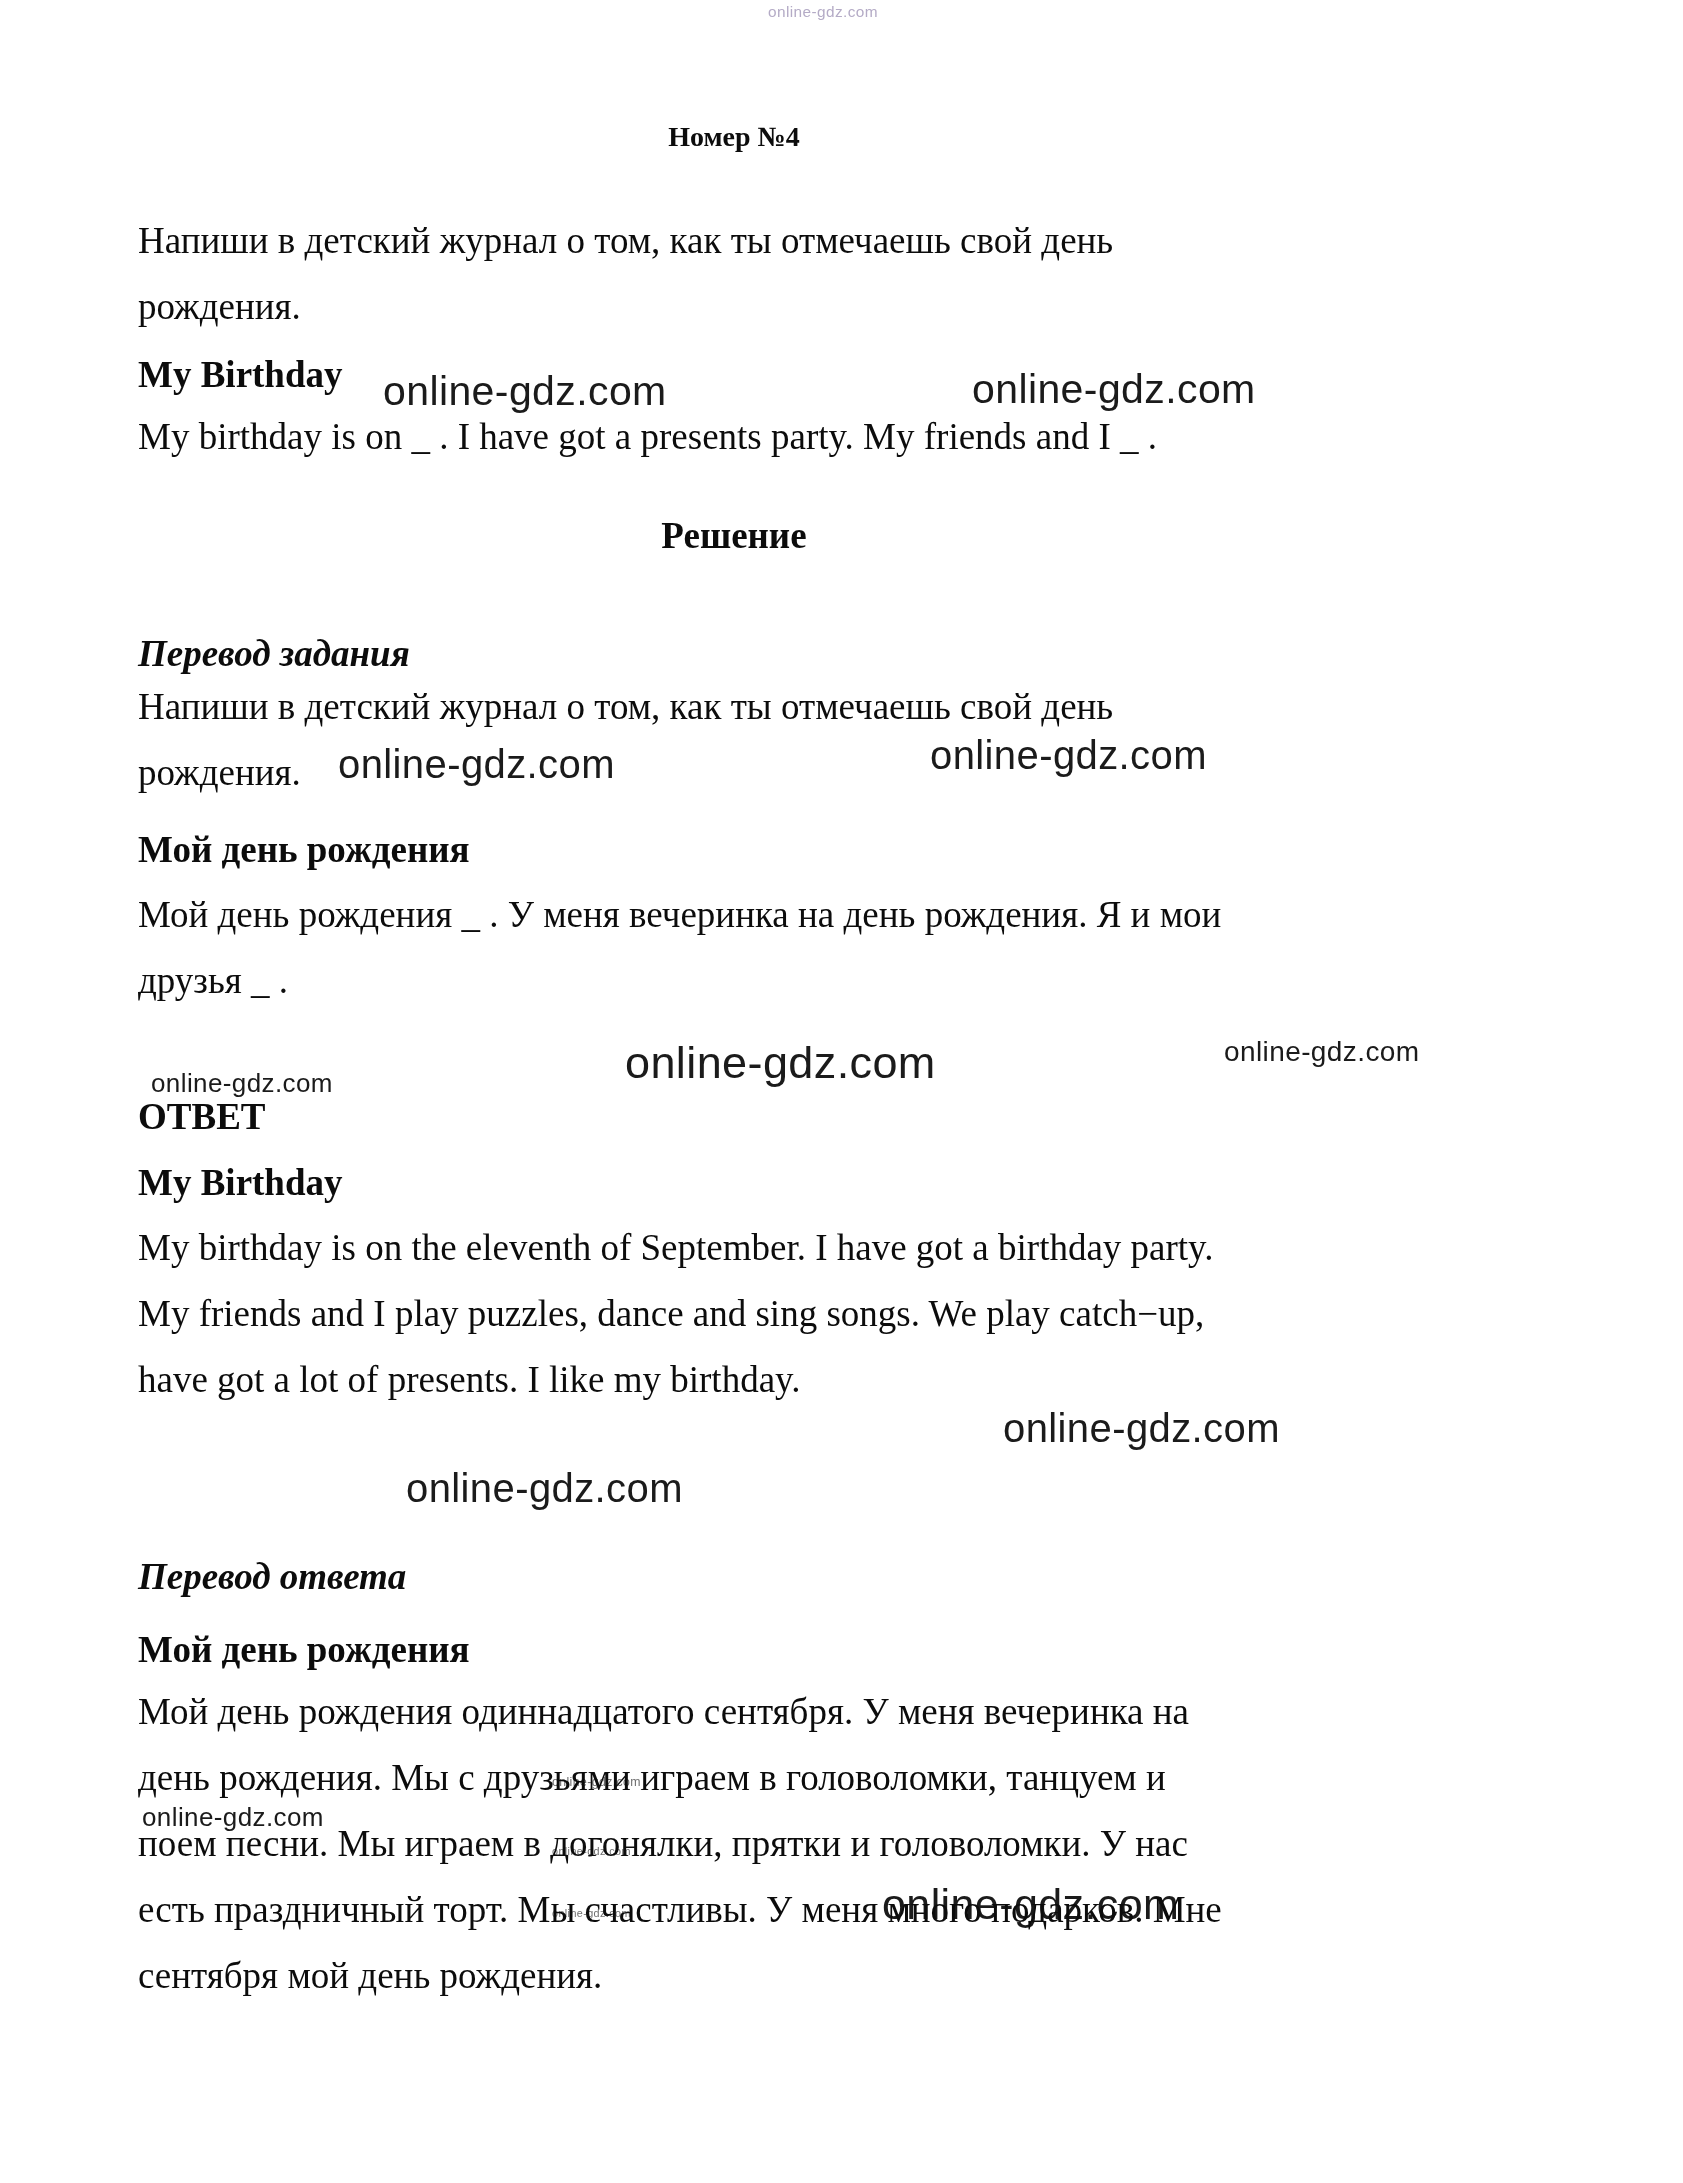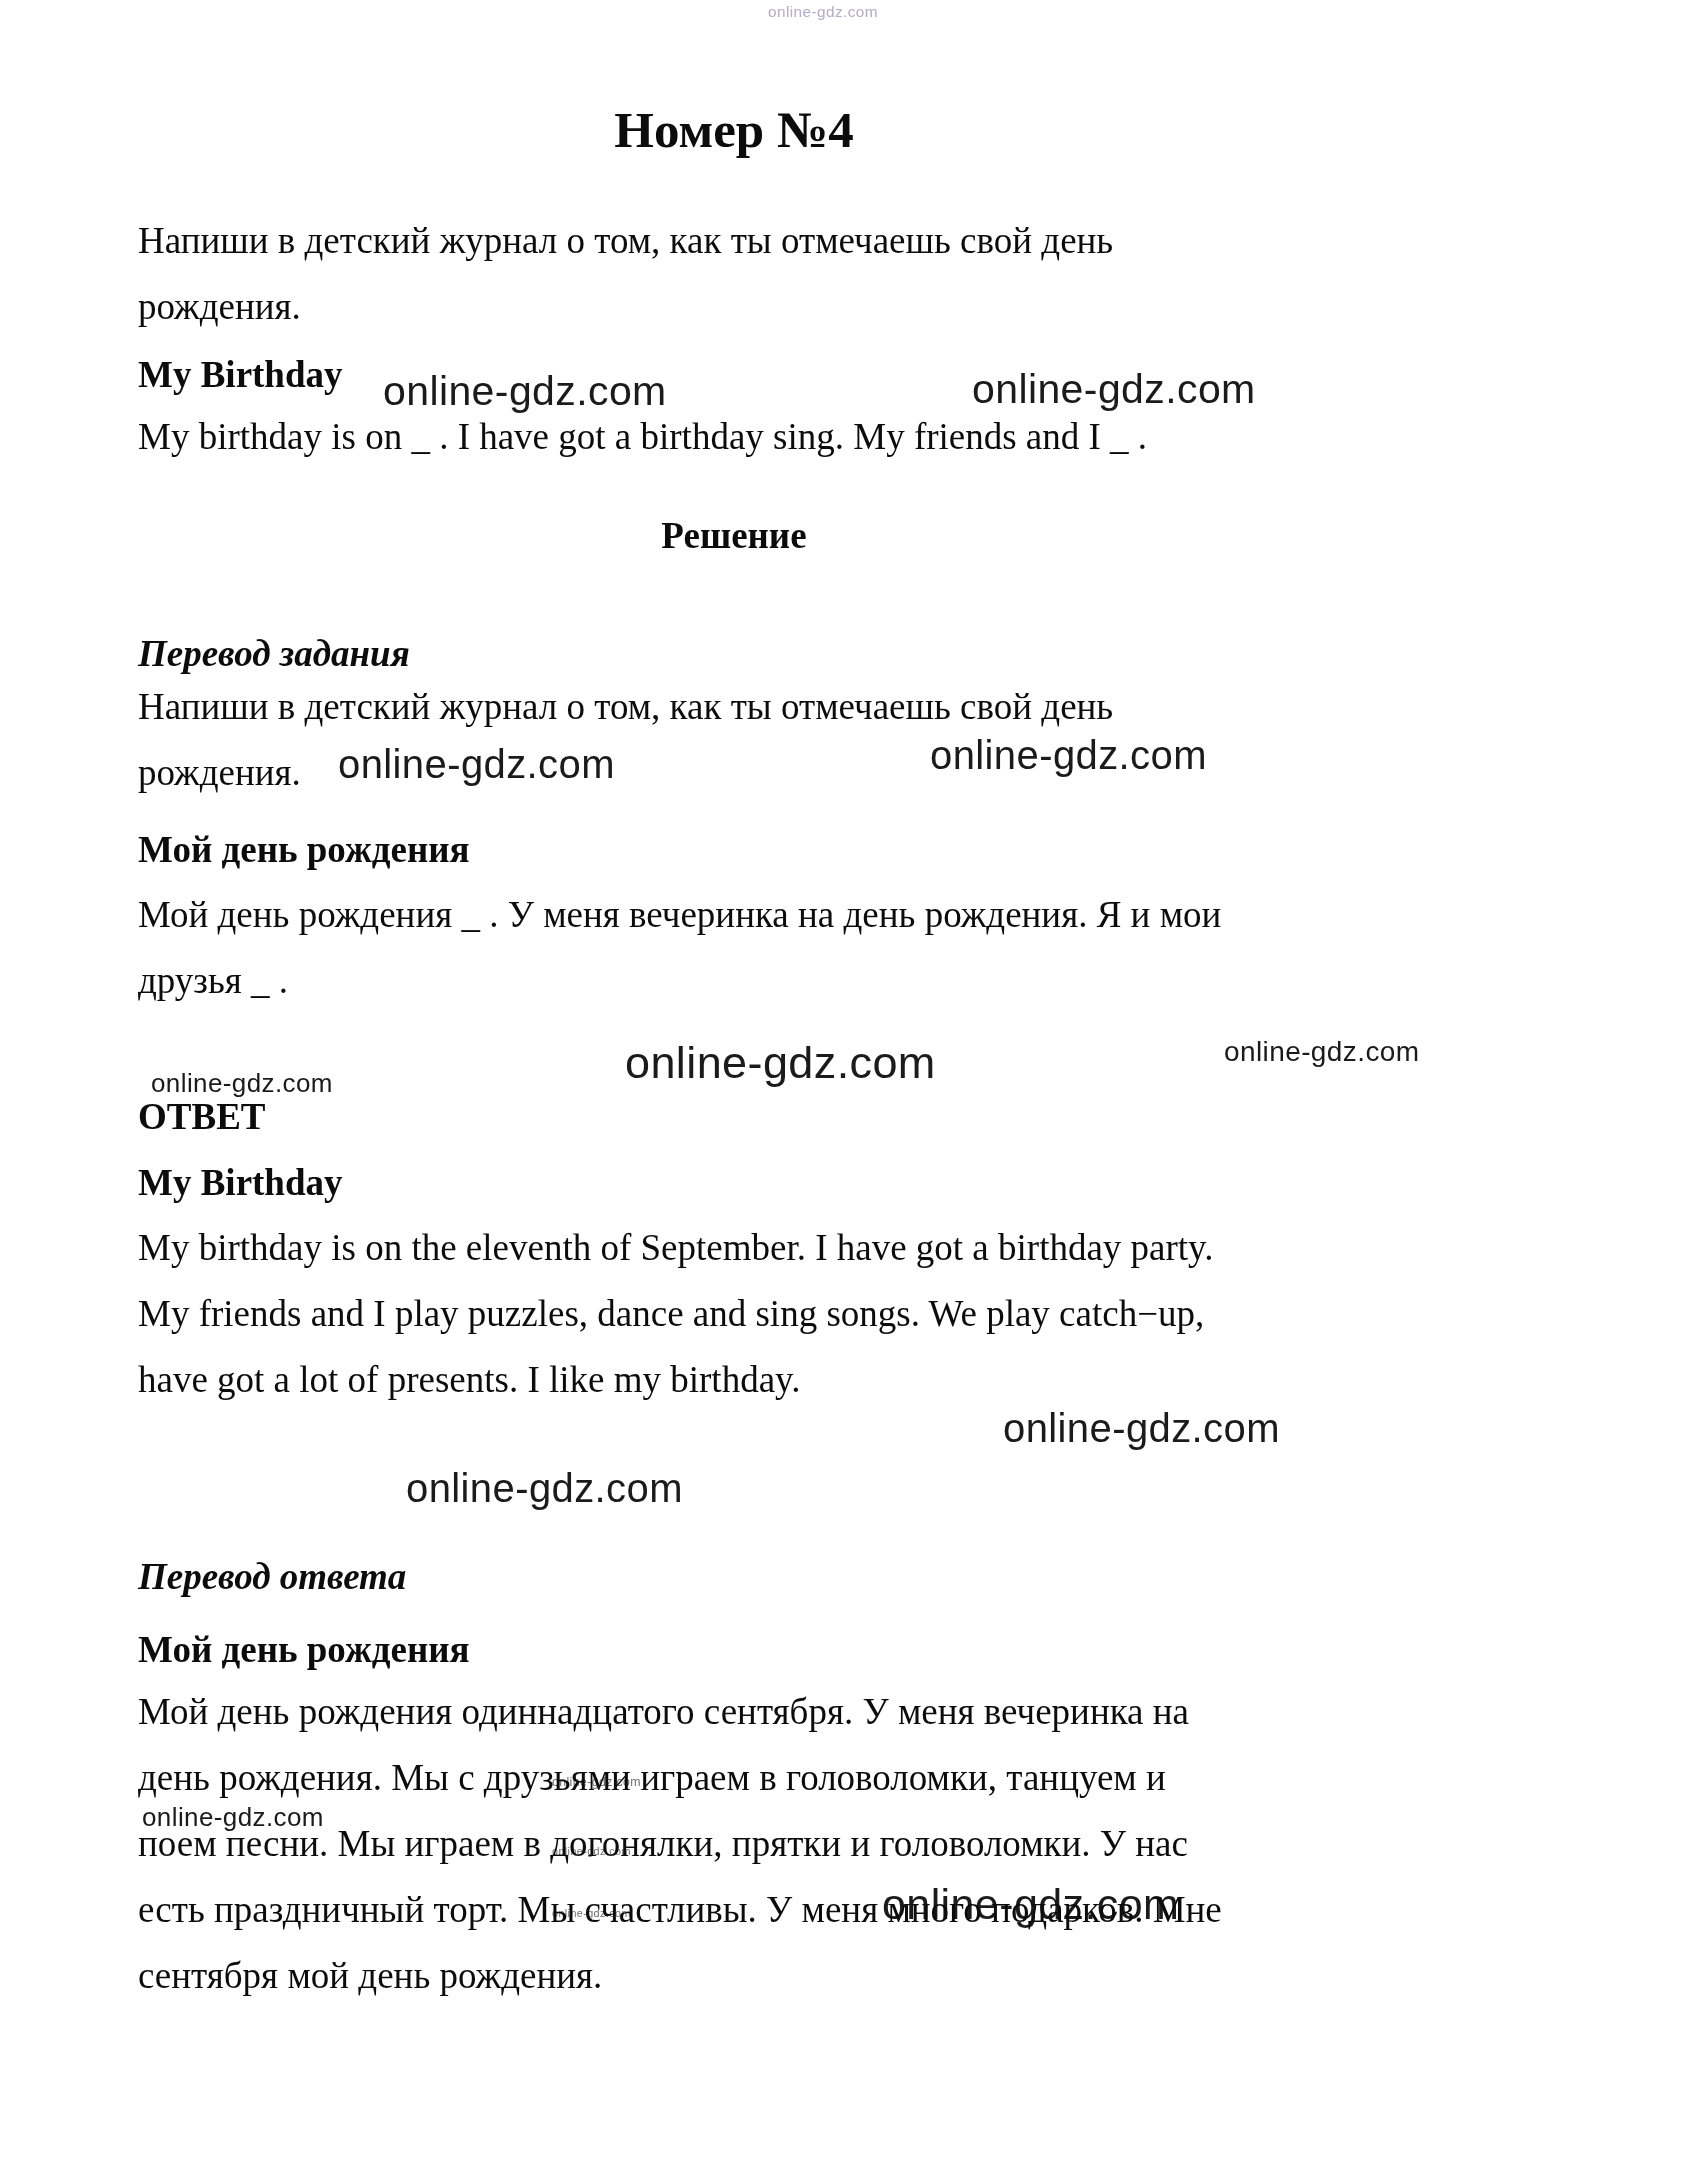--- a/index.html
+++ b/index.html
@@ -20,21 +20,21 @@
     left: 138px;
     width: 1192px;
     font-size: 37px;
     line-height: 66px;
   }
   .line { display: block; }
   .centered { text-align: center; }
   .b  { font-weight: bold; }
   .bi { font-weight: bold; font-style: italic; }
 
-  .title-block { top: 106px; font-size: 51px; line-height: 49px; }
+  .title-block { top: 112px; font-size: 28px; line-height: 49px; }
   .task-text      { top: 208px; }
   .task-heading   { top: 342px; }
   .task-sentence  { top: 404px; }
   .solution-title { top: 503px; }
   .trans-title    { top: 621px; }
   .trans-text     { top: 674px; }
   .trans-heading  { top: 817px; }
   .trans-body     { top: 882px; }
   .answer-label   { top: 1084px; }
   .answer-heading { top: 1150px; }
@@ -90,21 +90,21 @@
 
   <h1 class="block centered title-block">Номер №4</h1>
 
   <p class="block task-text">
     <span class="line">Напиши в детский журнал о том, как ты отмечаешь свой день</span>
     <span class="line">рождения.</span>
   </p>
 
   <h2 class="block b task-heading">My Birthday</h2>
 
-  <p class="block task-sentence">My birthday is on _ . I have got a birthday sing. My friends and I _ .</p>
+  <p class="block task-sentence">My birthday is on _ . I have got a presents party. My friends and I _ .</p>
 
   <h2 class="block centered solution-title">Решение</h2>
 
   <h3 class="block bi trans-title">Перевод задания</h3>
 
   <p class="block trans-text">
     <span class="line">Напиши в детский журнал о том, как ты отмечаешь свой день</span>
     <span class="line">рождения.</span>
   </p>
 

